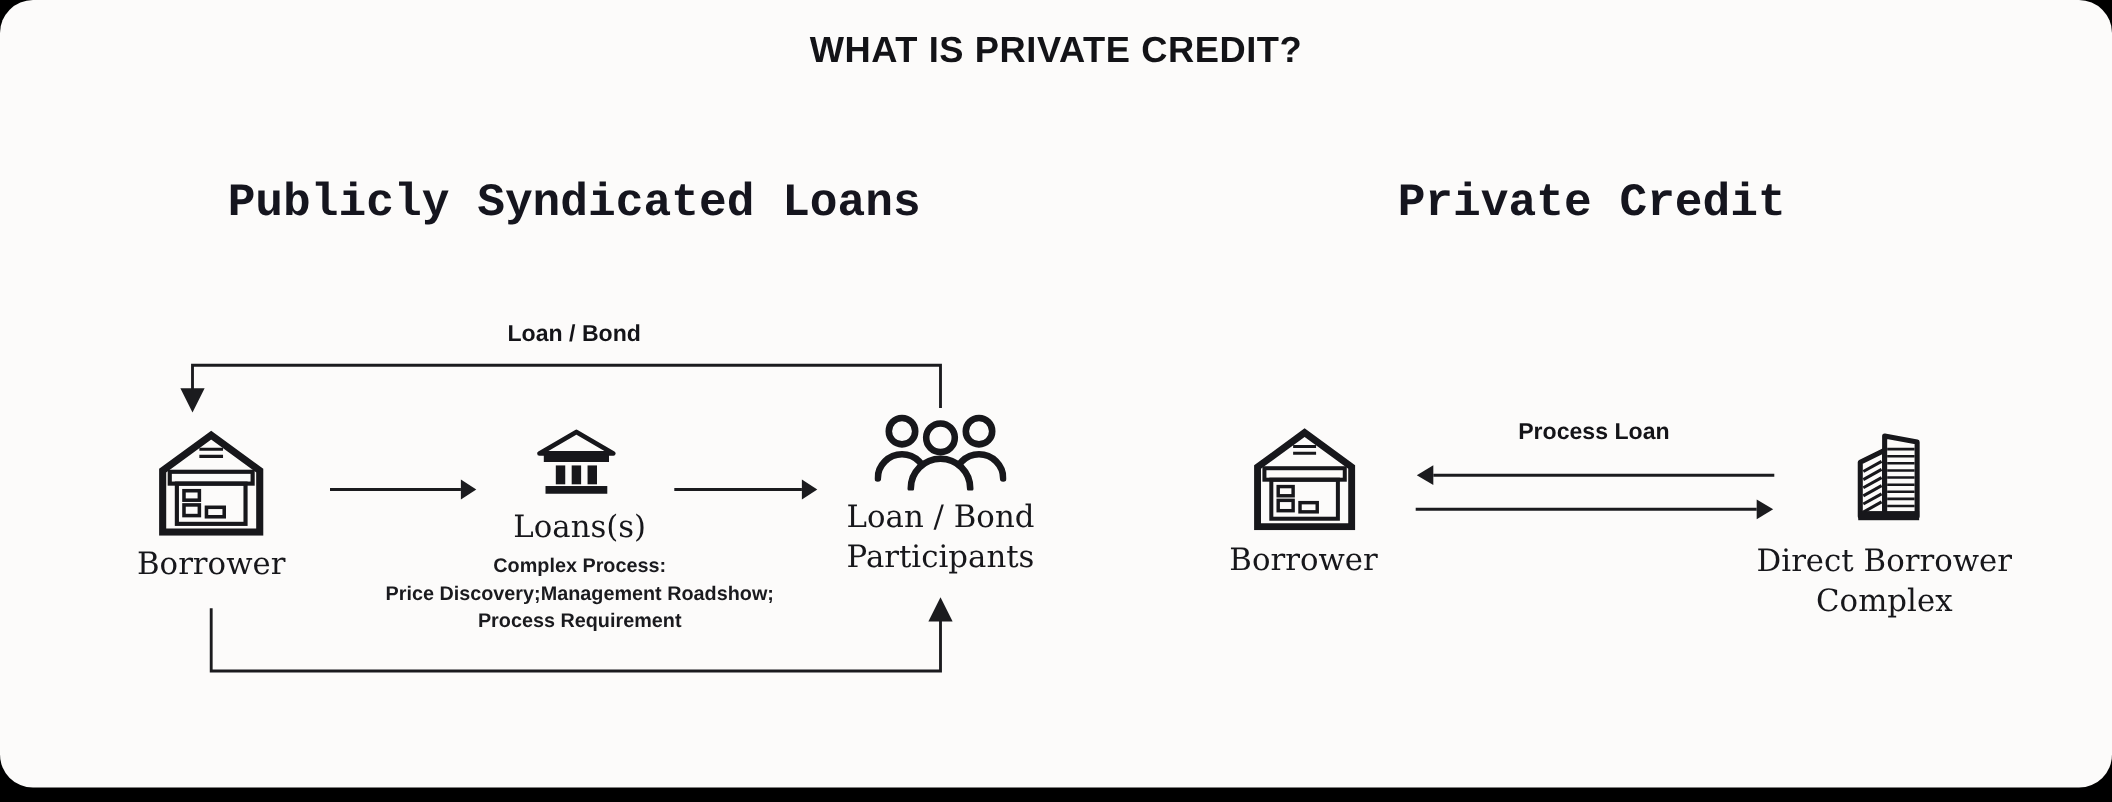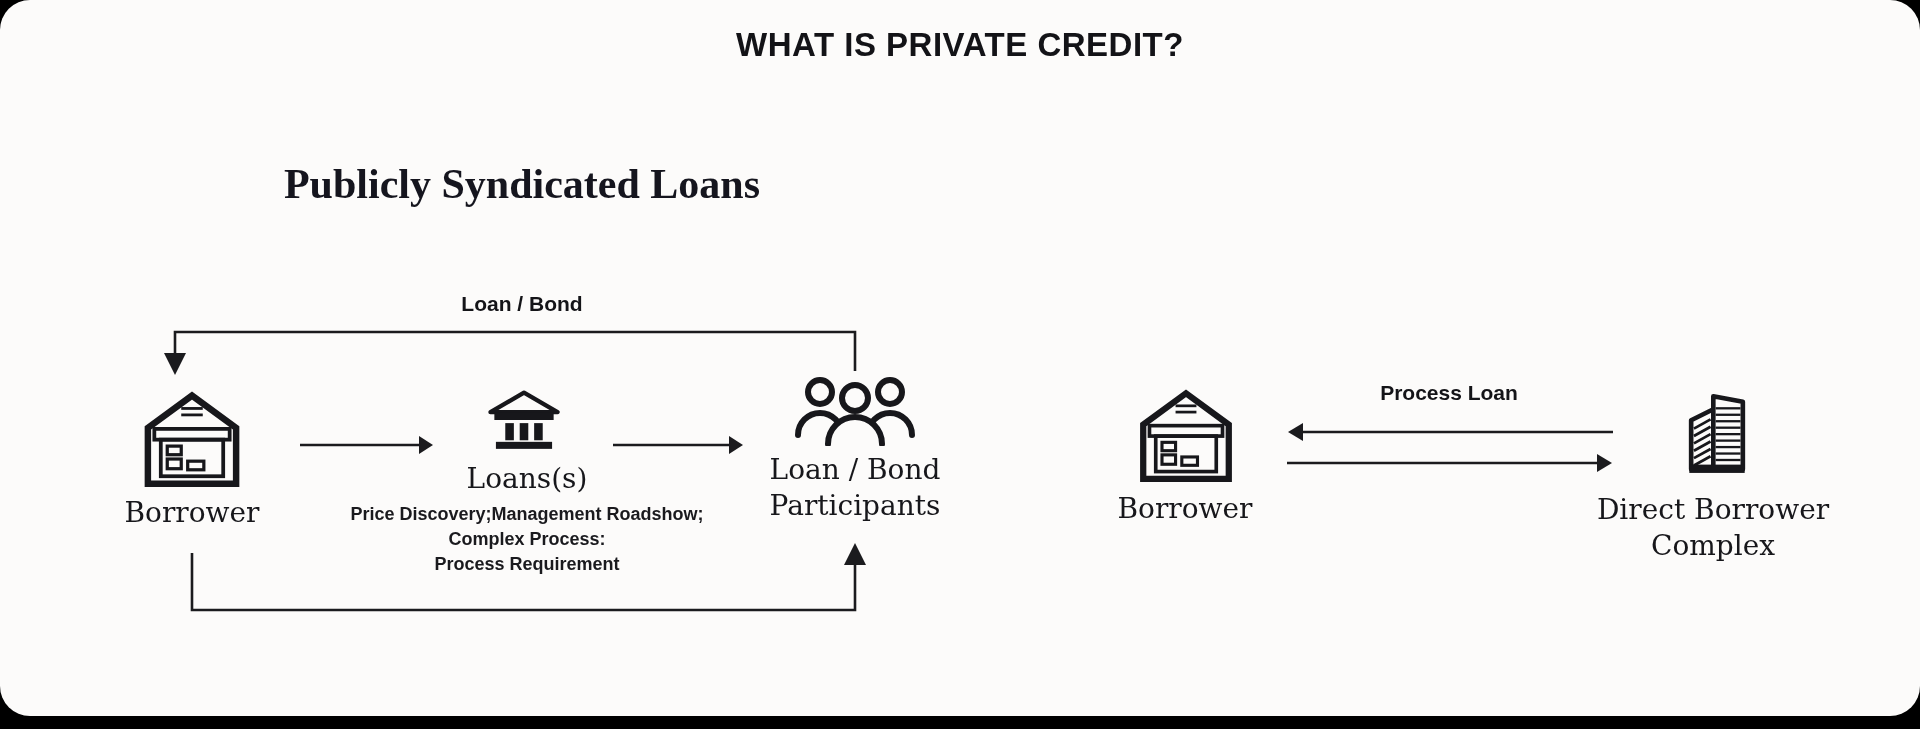--- a/index.html
+++ b/index.html
@@ -4,21 +4,21 @@
 <style>
   html,body{margin:0;padding:0;background:#000;}
   .canvas{position:relative;width:1920px;height:729px;background:#000;overflow:hidden;
           font-family:"Liberation Sans",sans-serif;color:#17171b;}
   .card{position:absolute;left:0;top:0;width:1920px;height:716px;background:#fcfbfa;
         border-radius:30px;}
   .title{position:absolute;left:0;right:0;top:26px;text-align:center;
          font-family:"Liberation Sans",sans-serif;font-weight:700;font-size:33px;
          letter-spacing:.5px;color:#131317;}
   .heading{position:absolute;transform:translateX(-50%);white-space:nowrap;
-           font-family:Liberation Serif, serif;font-weight:700;font-size:42px;color:#15151e;}
+           font-family:Liberation Mono, monospace;font-weight:700;font-size:42px;color:#15151e;}
   .serif-label{position:absolute;transform:translateX(-50%);white-space:nowrap;text-align:center;
                font-family:"DejaVu Serif",serif;font-weight:500;font-size:28px;color:#17171b;}
   .serif-label.two-line{line-height:36px;}
   .sans-label{position:absolute;transform:translateX(-50%);white-space:nowrap;
               font-family:"Liberation Sans",sans-serif;font-weight:600;font-size:21px;color:#141418;}
   .note{position:absolute;transform:translateX(-50%);text-align:center;white-space:nowrap;
         font-family:"Liberation Sans",sans-serif;font-weight:600;font-size:18px;
         line-height:25px;color:#1a1a1e;}
   .overlay{position:absolute;left:0;top:0;}
   .overlay line,.overlay polyline{stroke:#1b1b1e;stroke-width:2.6;fill:none;}
@@ -27,20 +27,21 @@
 </style>
 </head>
 <body>
 
 <div class="canvas">
   <div class="card"></div>
 
   <div class="title">WHAT IS PRIVATE CREDIT?</div>
 
   <div class="heading" style="left:522px;top:160px">Publicly Syndicated Loans</div>
+  <div class="heading" style="left:1447px;top:160px">Private Credit</div>
 
   <svg class="overlay" width="1920" height="729">
     <g>
       <polyline points="175,356 175,332 855,332 855,371"></polyline>
       <polygon points="164,353 186,353 175,375"></polygon>
     </g>
     <g>
       <line x1="300" y1="445" x2="419" y2="445"></line>
       <polygon points="419,436 419,454 433,445"></polygon>
     </g>
@@ -124,22 +125,22 @@
       <line x1="38.5" y1="71" x2="65.5" y2="71"></line>
       <line x1="38.5" y1="78" x2="65.5" y2="78"></line>
     </g>
     <rect x="10" y="83" width="60" height="9" fill="#17171b"></rect>
   </svg>
 
   <div class="sans-label" style="left:522px;top:292px">Loan / Bond</div>
   <div class="serif-label" style="left:192px;top:496px">Borrower</div>
   <div class="serif-label" style="left:527px;top:462px">Loans(s)</div>
   <div class="note" style="left:527px;top:502px">
+    <div>Complex Process:</div>
     <div>Price Discovery;Management Roadshow;</div>
-    <div>Complex Process:</div>
     <div>Process Requirement</div>
   </div>
   <div class="serif-label two-line" style="left:855px;top:452px">
     <div>Loan / Bond</div>
     <div>Participants</div>
   </div>
 
   <div class="serif-label" style="left:1185px;top:492px">Borrower</div>
   <div class="sans-label" style="left:1449px;top:381px">Process Loan</div>
   <div class="serif-label two-line" style="left:1713px;top:492px">

